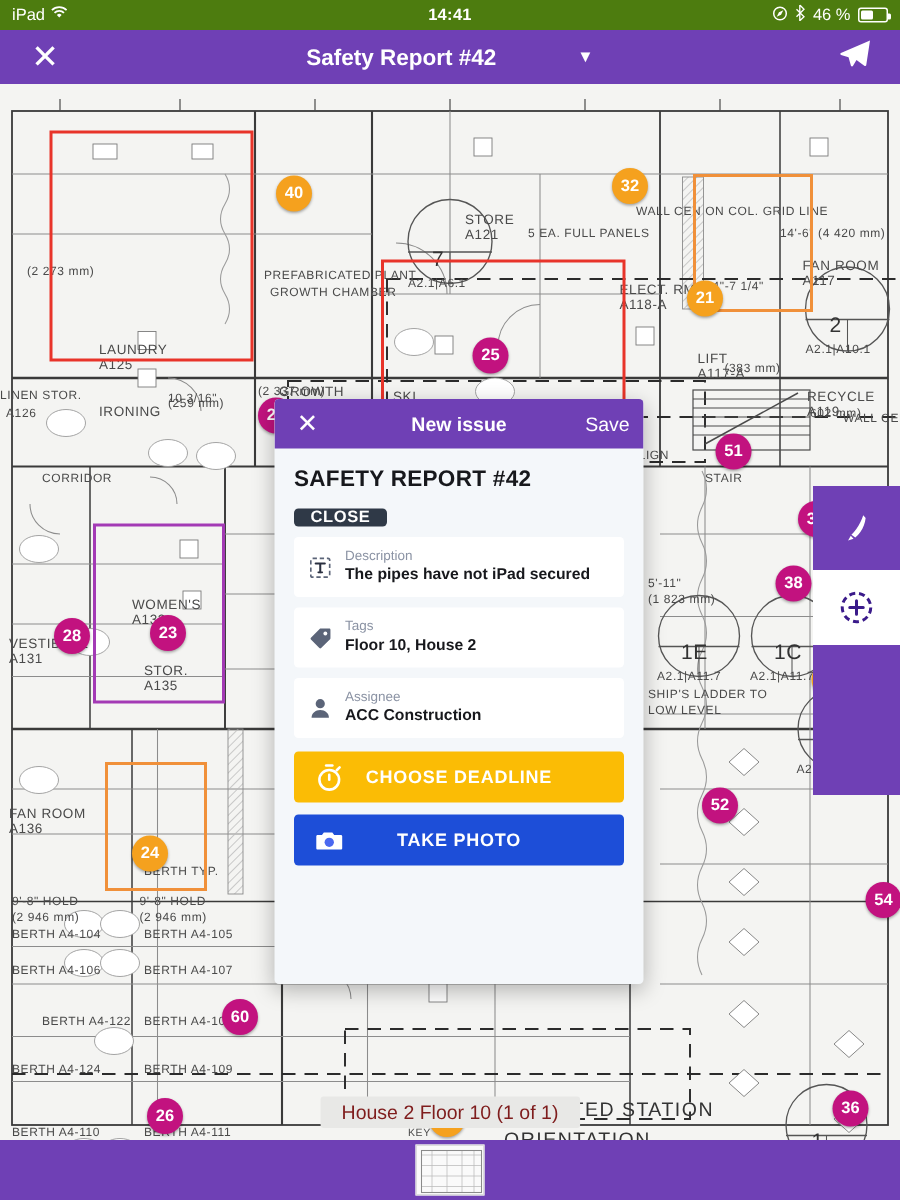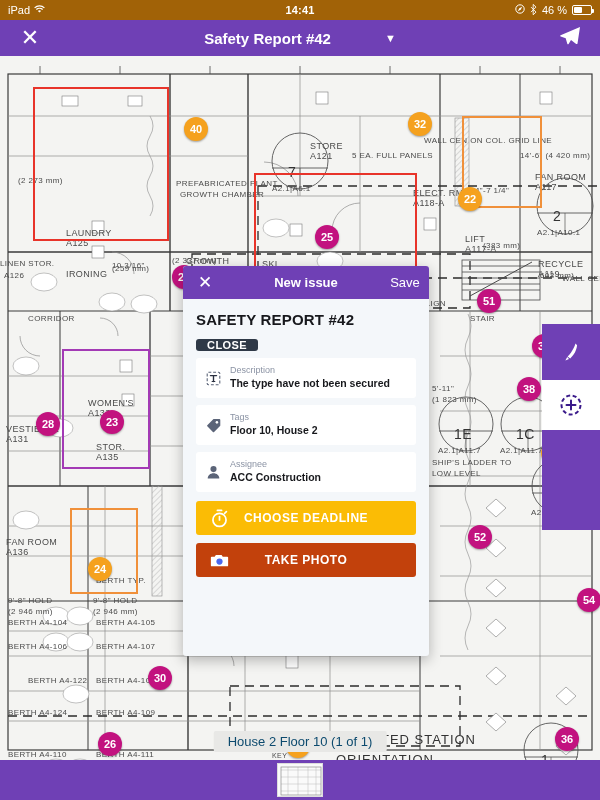--- a/index.html
+++ b/index.html
@@ -6,21 +6,21 @@
   html,body { width:600px; height:800px; overflow:hidden; }
   body {
     font-family:"Liberation Sans", sans-serif;
     background:#6b3fa0;
     position:relative;
   }
 
   
   .statusbar{
     position:absolute; left:0; top:0; width:600px; height:20px;
-    background:#a16207; color:#fff;
+    background:#4d7c0f; color:#fff;
     display:flex; align-items:center; font-size:11px; z-index:40;
   }
   .sb-left{ display:flex; align-items:center; gap:4px; padding-left:8px; width:180px;}
   .sb-center{ flex:1; text-align:center; font-weight:600; letter-spacing:.2px;}
   .sb-right{ display:flex; align-items:center; justify-content:flex-end;
              gap:5px; padding-right:8px; width:180px;}
   .batt{ width:20px;height:10px;border:1px solid #fff;border-radius:2px;position:relative;}
   .batt::after{content:"";position:absolute;right:-3px;top:3px;width:2px;height:4px;background:#fff;border-radius:0 1px 1px 0;}
   .batt i{position:absolute;left:1px;top:1px;bottom:1px;width:45%;background:#fff;border-radius:1px;display:block;}
 
@@ -68,21 +68,21 @@
   
   .rail{ position:absolute; right:0; top:268px; width:58px; z-index:20;}
   .rail .seg{ width:58px; background:#6f40b5; display:flex;align-items:center;justify-content:center;}
   .rail .seg.tall{ height:56px; }
   .rail .seg.white{ background:#fff; height:50px;}
   .rail .seg.pad{ height:100px;}
 
   
   .floorchip{
     position:absolute; left:50%; transform:translateX(-50%);
-    bottom:8px; background:#e8e8e6; color:#0c4a6e;
+    bottom:8px; background:#e8e8e6; color:#7f1d1d;
     padding:3px 14px; font-size:13px; border-radius:2px; white-space:nowrap;
   }
 
   
   .thumbbar{
     position:absolute; left:0; bottom:0; width:600px; height:40px;
     background:#6f40b5; display:flex; align-items:center; justify-content:center; z-index:30;
   }
   .thumb{ width:46px;height:34px;background:#fff;border:1px solid #ddd; position:relative; overflow:hidden;}
 
@@ -118,21 +118,21 @@
     font-size:11px;font-weight:700;letter-spacing:.4px;cursor:pointer;
   }
   .bigbtn{
     border-radius:3px;height:34px;display:flex;align-items:center;
     color:#fff;font-size:12px;font-weight:700;letter-spacing:.5px;
     margin-bottom:8px;cursor:pointer;position:relative;
   }
   .bigbtn .bi{ position:absolute;left:14px;display:flex;align-items:center;}
   .bigbtn .bt{ width:100%;text-align:center;}
   .bigbtn.yellow{ background:#fbbc05; }
-  .bigbtn.blue{ background:#c2410c; }
+  .bigbtn.blue{ background:#1d4ed8; }
 </style>
 </head>
 <body>
 
 <div class="statusbar">
   <div class="sb-left">
     <span>iPad</span>
     <span>
       <svg width="11" height="9" viewBox="0 0 11 9">
           <path d="M5.5 7.6 3.9 6a2.3 2.3 0 0 1 3.2 0L5.5 7.6Z" fill="#fff"></path>
@@ -424,33 +424,33 @@
       <div class="anno red" style="left: 33px; top: 31px; width: 136px; height: 154px;"></div>
       <div class="anno red" style="left: 254px; top: 117px; width: 163px; height: 104px;"></div>
       <div class="anno orange" style="left: 462px; top: 60px; width: 80px; height: 92px;"></div>
       <div class="anno violet" style="left: 62px; top: 293px; width: 88px; height: 120px;"></div>
       <div class="anno orange" style="left: 70px; top: 452px; width: 68px; height: 86px;"></div>
     </div>
 
   <div id="bp-pins">
       <div class="pin o" style="left: 184px; top: 61px;">40</div>
       <div class="pin o" style="left: 408px; top: 56px;">32</div>
-      <div class="pin o" style="left: 458px; top: 131px;">22</div>
+      <div class="pin o" style="left: 458px; top: 131px;">21</div>
       <div class="pin m" style="left: 315px; top: 169px;">25</div>
       <div class="pin m" style="left: 172px; top: 209px;">29</div>
       <div class="pin m" style="left: 477px; top: 233px;">51</div>
       <div class="pin m" style="left: 532px; top: 278px;">37</div>
       <div class="pin m" style="left: 517px; top: 321px;">38</div>
       <div class="pin m" style="left: 36px; top: 356px;">28</div>
       <div class="pin m" style="left: 100px; top: 354px;">23</div>
       <div class="pin o" style="left: 541px; top: 385px;">56</div>
       <div class="pin m" style="left: 468px; top: 469px;">52</div>
       <div class="pin o" style="left: 88px; top: 501px;">24</div>
       <div class="pin m" style="left: 577px; top: 532px;">54</div>
-      <div class="pin m" style="left: 148px; top: 610px;">30</div>
+      <div class="pin m" style="left: 148px; top: 610px;">60</div>
       <div class="pin m" style="left: 98px; top: 676px;">26</div>
       <div class="pin o" style="left: 286px; top: 678px;">48</div>
       <div class="pin m" style="left: 555px; top: 671px;">36</div>
     </div>
 
   <div class="rail">
     <div class="seg tall">
       <svg width="26" height="26" viewBox="0 0 26 26">
         <path d="M17.5 4.5c-1 3.2-2.6 6.4-4.6 9.2-1 1.4-2.1 2.7-3.3 3.8l2.6 1.9c1.2-1.1 2.4-2.4 3.4-3.8 2-2.8 3.1-6 3.5-9.3l-1.6-1.8Z" fill="#fff"></path>
         <path d="M9.2 18.1 7.4 21.4l3.6-1.3-1.8-2Z" fill="#fff"></path>
@@ -502,21 +502,21 @@
       <div class="field" style="margin-bottom:7px;">
         <span class="f-ico">
           <svg width="17" height="17" viewBox="0 0 20 20">
             <rect x="2.6" y="2.6" width="14.8" height="14.8" rx="1.4" fill="none" stroke="#5b6478" stroke-width="1.3" stroke-dasharray="3.4 2.2"></rect>
             <path d="M6.4 6.6h7.2M10 6.6v7" fill="none" stroke="#2a3040" stroke-width="1.6" stroke-linecap="round"></path>
             <path d="M8.4 13.6h3.2" fill="none" stroke="#2a3040" stroke-width="1.3" stroke-linecap="round"></path>
           </svg>
         </span>
         <span class="f-txt">
           <span class="f-label">Description</span>
-          <span class="f-value">The type have not been secured</span>
+          <span class="f-value">The pipes have not iPad secured</span>
         </span>
       </div>
 
       <div class="field" style="margin-bottom:7px;">
         <span class="f-ico">
           <svg width="17" height="17" viewBox="0 0 20 20">
             <path d="M10.4 2.4H17c.6 0 1 .4 1 1v6.6c0 .3-.1.5-.3.7l-7 7a1 1 0 0 1-1.4 0L2.7 11c-.4-.4-.4-1 0-1.4l7-7c.2-.2.4-.2.7-.2Z" fill="#5b6478"></path>
             <circle cx="14" cy="6.3" r="1.5" fill="#fff"></circle>
           </svg>
         </span>

